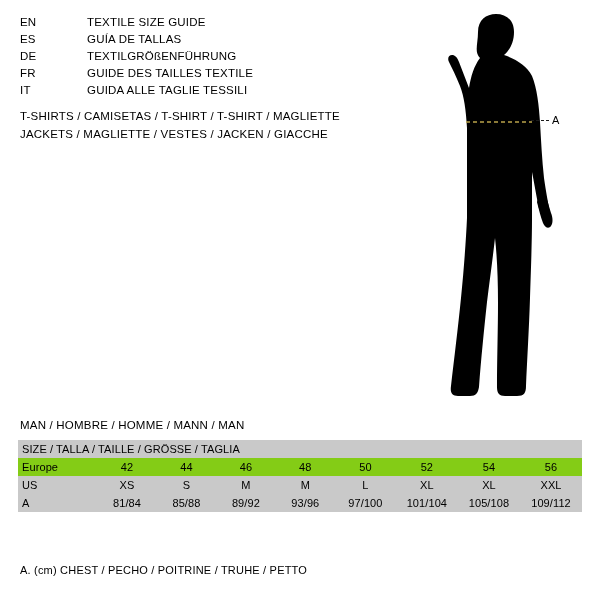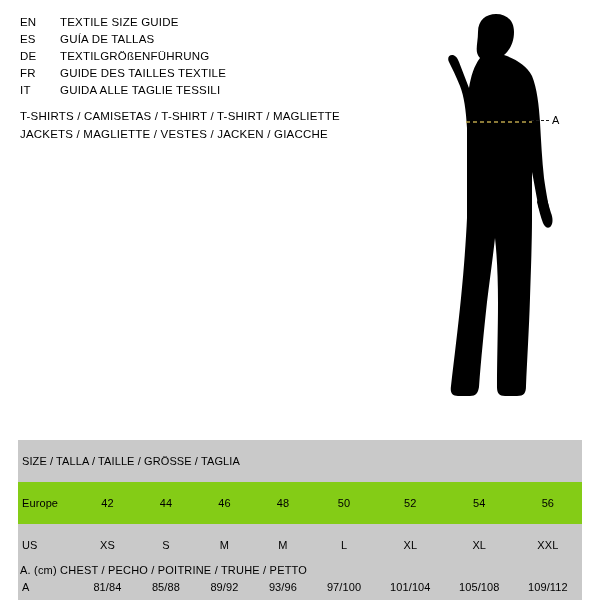--- a/index.html
+++ b/index.html
@@ -27,20 +27,21 @@
     left: 20px;
     top: 16px;
     width: 370px;
   }
   .lang-row {
     display: flex;
     align-items: baseline;
     height: 17px;
     font-size: 11.5px;
     letter-spacing: 0.2px;
+    gap: 27px;
   }
   .lang-code {
     width: 40px;
     flex: 0 0 40px;
   }
   .lang-text {
     flex: 1 1 auto;
   }
 
   
@@ -92,21 +93,21 @@
   }
   table.sizes {
     position: absolute;
     left: 18px;
     top: 440px;
     width: 564px;
     border-collapse: collapse;
     font-size: 11px;
   }
   table.sizes td {
-    padding: 12px;
+    padding: 0;
     height: 18px;
     line-height: 18px;
     letter-spacing: 0.1px;
     white-space: nowrap;
   }
   table.sizes tr.shade-dark td { background: #c9c9c9; }
   table.sizes tr.shade-light td { background: #84cc16; }
   .c-label { width: 86px; padding-left: 4px !important; }
   .c-val { width: 68px; text-align: center; }
 
@@ -196,20 +197,21 @@
         C149,219 145,218 143,213
         C141,208 139,200 137,192 Z"></path>
       <g>
         <line x1="66" y1="112" x2="132" y2="112" stroke="#b9a24a" stroke-width="1.6" stroke-dasharray="4,3"></line>
       </g>
     </svg>
     <div class="marker-dashes"></div>
     <div class="marker-label">A</div>
   </div>
 
+  <div class="table-title">MAN / HOMBRE / HOMME / MANN / MAN</div>
 
   <table class="sizes">
     <tbody>
       <tr class="shade-dark">
         <td class="c-label" colspan="9">SIZE / TALLA / TAILLE / GRÖSSE / TAGLIA</td>
       </tr>
       <tr class="shade-light">
         <td class="c-label">Europe</td>
         <td class="c-val">42</td>
         <td class="c-val">44</td>

